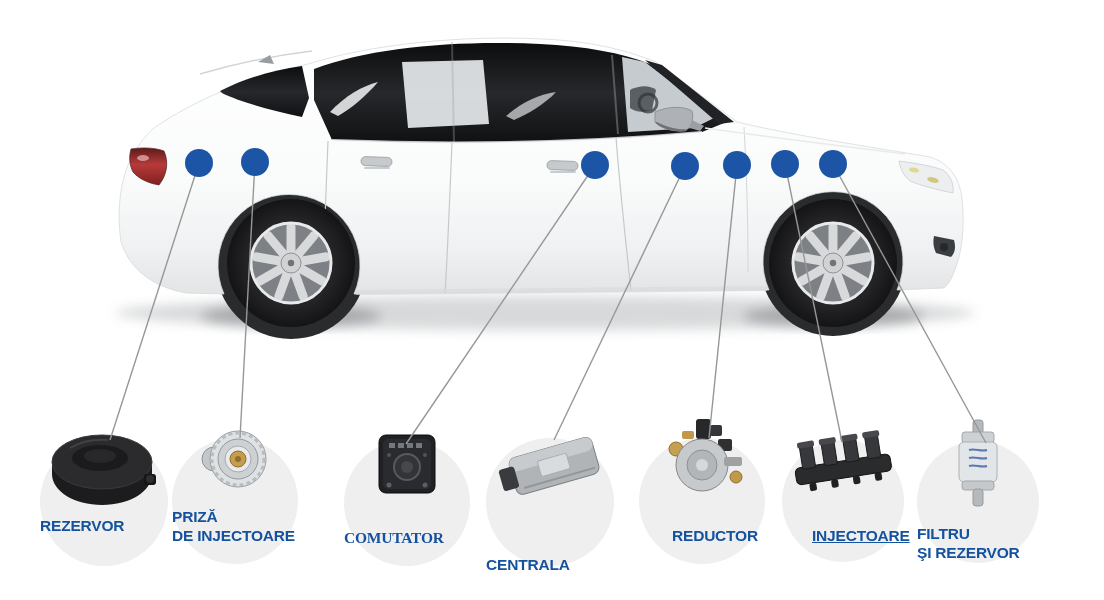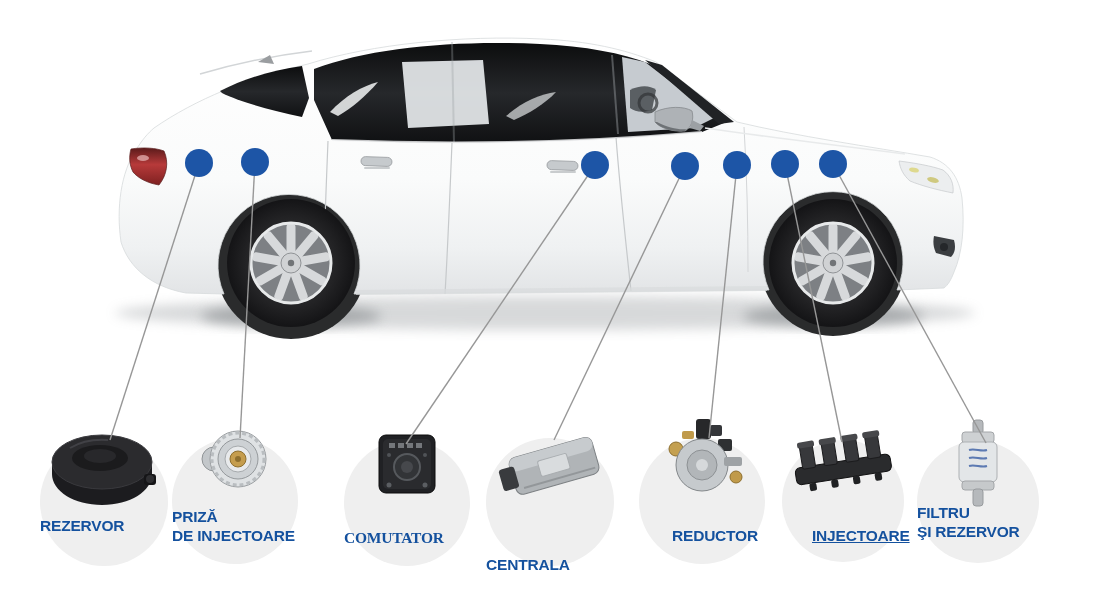--- a/index.html
+++ b/index.html
@@ -160,21 +160,21 @@
       <div class="component-art" style="left: 943px; top: 418px;">
     <svg width="70" height="92" viewBox="0 0 70 92">
       <rect x="30" y="2" width="10" height="14" rx="3" fill="#b6b9bc" stroke="#989b9e"></rect>
       <rect x="19" y="14" width="32" height="11" rx="3" fill="#ced1d3" stroke="#a3a6a9"></rect>
       <rect x="16" y="24" width="38" height="40" rx="5" fill="#e3e6e8" stroke="#adb0b3"></rect>
       <path d="M 26,32 C 32,30 38,34 44,32 M 26,40 C 32,38 38,42 44,40 M 26,48 C 32,46 38,50 44,48" stroke="#4466a8" stroke-width="2" fill="none" opacity="0.85"></path>
       <rect x="19" y="63" width="32" height="9" rx="3" fill="#c6c9cb" stroke="#a3a6a9"></rect>
       <rect x="30" y="71" width="10" height="17" rx="3" fill="#b6b9bc" stroke="#989b9e"></rect>
     </svg>
   </div>
-      <div class="component-label" style="left: 917px; width: 122px; top: 503px;">
+      <div class="component-label" style="left: 917px; width: 122px; top: 524px;">
         <div>FILTRU</div>
         <div>ŞI REZERVOR</div>
       </div>
     </div>
 
   <svg class="layer" width="1104" height="600" viewBox="0 0 1104 600">
     <defs>
       <linearGradient id="g-body" x1="0" y1="0" x2="0" y2="1">
         <stop offset="0" stop-color="#ffffff"></stop>
         <stop offset="0.55" stop-color="#fafbfb"></stop>

